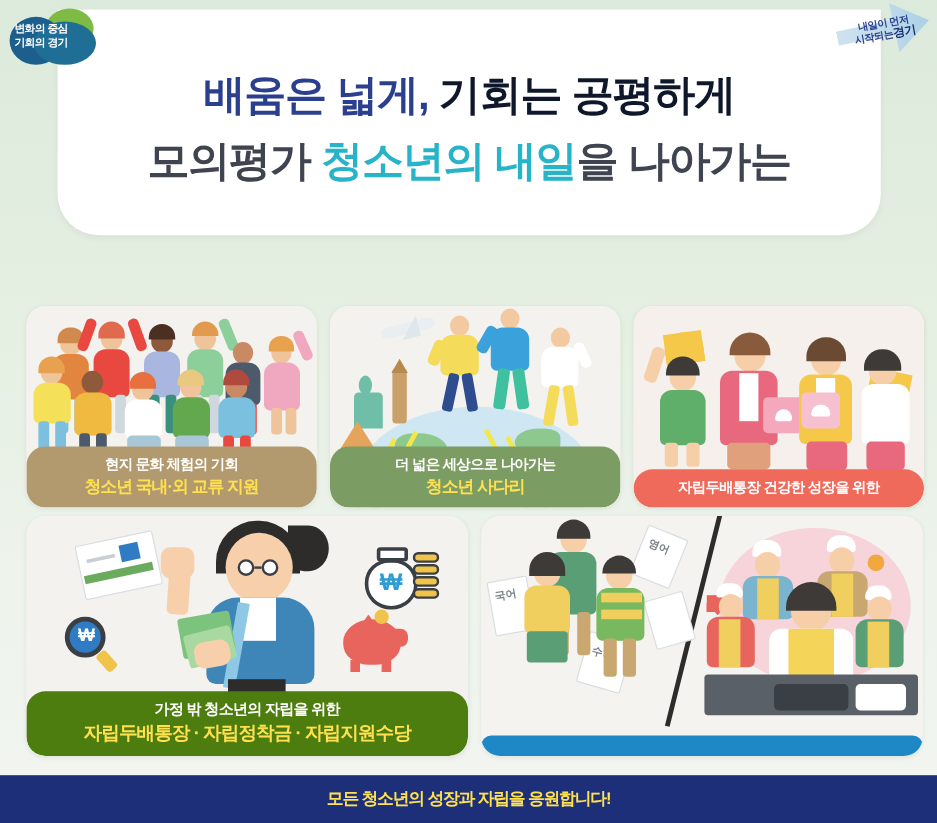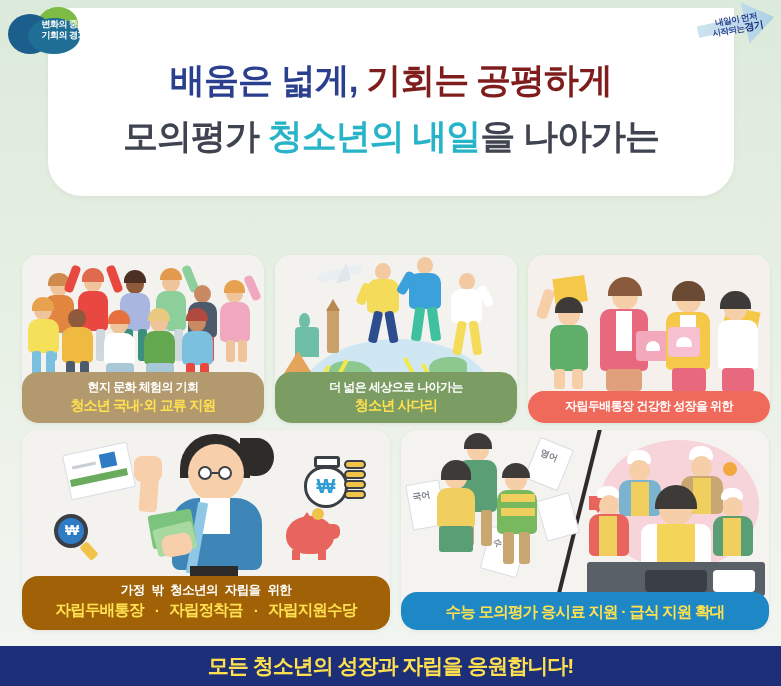--- a/index.html
+++ b/index.html
@@ -17,36 +17,36 @@
   .hero {
     position: absolute; left: 48px; top: 8px; width: 686px; height: 188px;
     background: #ffffff;
     border-radius: 0 0 34px 34px;
     box-shadow: 0 2px 5px rgba(0,0,0,.05);
   }
   .hero-line { width: 100%; text-align: center; white-space: nowrap; font-weight: 800; letter-spacing: -1px; }
   .line1 { margin-top: 52px; font-size: 35px; line-height: 40px; }
   .line2 { margin-top: 15px; font-size: 35px; line-height: 40px; }
   .t-navy  { color:#2b3f8f; }
-  .t-green { color:#7f1d1d;font-family:Liberation Serif, serif; }
+  .t-green { color:#0f172a; }
   .t-dark  { color:#3f4450; }
   .t-cyan  { color:#27b4c9; }
 
   
   .logo-badge {
     position: absolute; left: 4px; top: 6px; width: 86px; height: 48px;
   }
   .logo-blob-a, .logo-blob-b, .logo-blob-c { position: absolute; border-radius: 50%; }
   .logo-blob-a { left: 4px;  top: 8px;  width: 44px; height: 40px; background:#1c5e8c; }
   .logo-blob-b { left: 34px; top: 1px;  width: 40px; height: 34px; background:#7dbb45; }
   .logo-blob-c { left: 24px; top: 12px; width: 52px; height: 36px; background:#1f6e95; }
   .logo-text {
     position: absolute; left: 8px; top: 13px; width: 74px;
     color:#ffffff; font-size: 9px; font-weight: 800; line-height: 11px;
-    text-align: right; letter-spacing: -.5px;
+    text-align: left; letter-spacing: -.5px;
   }
 
   
   .arrow-badge { position: absolute; right: 2px; top: 0; width: 82px; height: 52px; }
   .arrow-shape {
     position: absolute; left: 0; top: 4px; width: 78px; height: 42px;
     background: linear-gradient(100deg,#cfe3ef 0%,#bcd9ea 60%,#a9cfe4 100%);
     clip-path: polygon(0% 62%, 62% 62%, 62% 100%, 100% 50%, 62% 0%, 62% 34%, 0% 34%);
     transform: rotate(-12deg);
   }
@@ -77,29 +77,29 @@
     border-radius: 16px;
   }
   .cap-sub  { color:#ffffff; font-size: 12px; font-weight: 700; letter-spacing: -.6px; display:block; }
   .cap-main { color:#ffe14f; font-size: 14px; font-weight: 800; letter-spacing: -.8px; display:block; margin-top:2px; }
   .card-bottom .cap-sub  { font-size: 12.5px; }
   .card-bottom .cap-main { font-size: 15.5px; }
 
   .bg-green  { background:#7b9c63; }
   .bg-khaki  { background:#b39a6e; }
   .bg-coral  { background:#ef6a5a; }
-  .bg-purple { background:#a16207;font-family:Liberation Mono, monospace; }
+  .bg-purple { background:#4d7c0f; }
   .bg-blue   { background:#1e87c6; }
 
   
   .footer {
     position: absolute; left: 0; bottom: 0; width: 781px; height: 40px;
     background:#1e2f7a; display:flex; align-items:center; justify-content:center;
   }
-  .footer-text { color:#ffe14f; font-size: 21px; font-weight: 800; letter-spacing: -1px; white-space: nowrap; }
+  .footer-text { color:#ffe14f; font-size: 14px; font-weight: 800; letter-spacing: -1px; white-space: nowrap; }
 
   
   .globe { position:absolute; border-radius:50%; background:#cfe7f2; }
   .ladder { position:absolute; background:#f2e84a; }
   .person { position:absolute; }
   .head { position:absolute; border-radius:50%; }
   .body { position:absolute; border-radius: 10px 10px 5px 5px; }
   .leg  { position:absolute; border-radius: 3px; }
   .arm  { position:absolute; border-radius: 4px; }
   .heart { position:absolute; }
@@ -478,21 +478,20 @@
           <div class="head" style="left:254px;top:55px;width:42px;height:24px;background:#3d3a38;border-radius:21px 21px 0 0;"></div>
           <div class="body" style="left:240px;top:94px;width:70px;height:48px;background:#ffffff;"></div>
           <div style="position:absolute;left:256px;top:94px;width:38px;height:48px;background:#f5d45a;"></div>
         </div>
 
         <div style="position:absolute;left:186px;top:132px;width:178px;height:34px;background:#5a6068;border-radius:3px;"></div>
         <div style="position:absolute;left:244px;top:140px;width:62px;height:22px;background:#3a3f45;border-radius:4px;"></div>
         <div style="position:absolute;left:312px;top:140px;width:42px;height:22px;background:#ffffff;border-radius:4px;"></div>
       </div>
       <div class="caption bg-blue">
-        <span class="cap-main">수능 모의평가 응시료 지원 · 급식 지원 확대</span>
       </div>
     </div>
   </div>
 
   <div class="footer">
     <span class="footer-text">모든 청소년의 성장과 자립을 응원합니다!</span>
   </div>
 
 </div>
 

